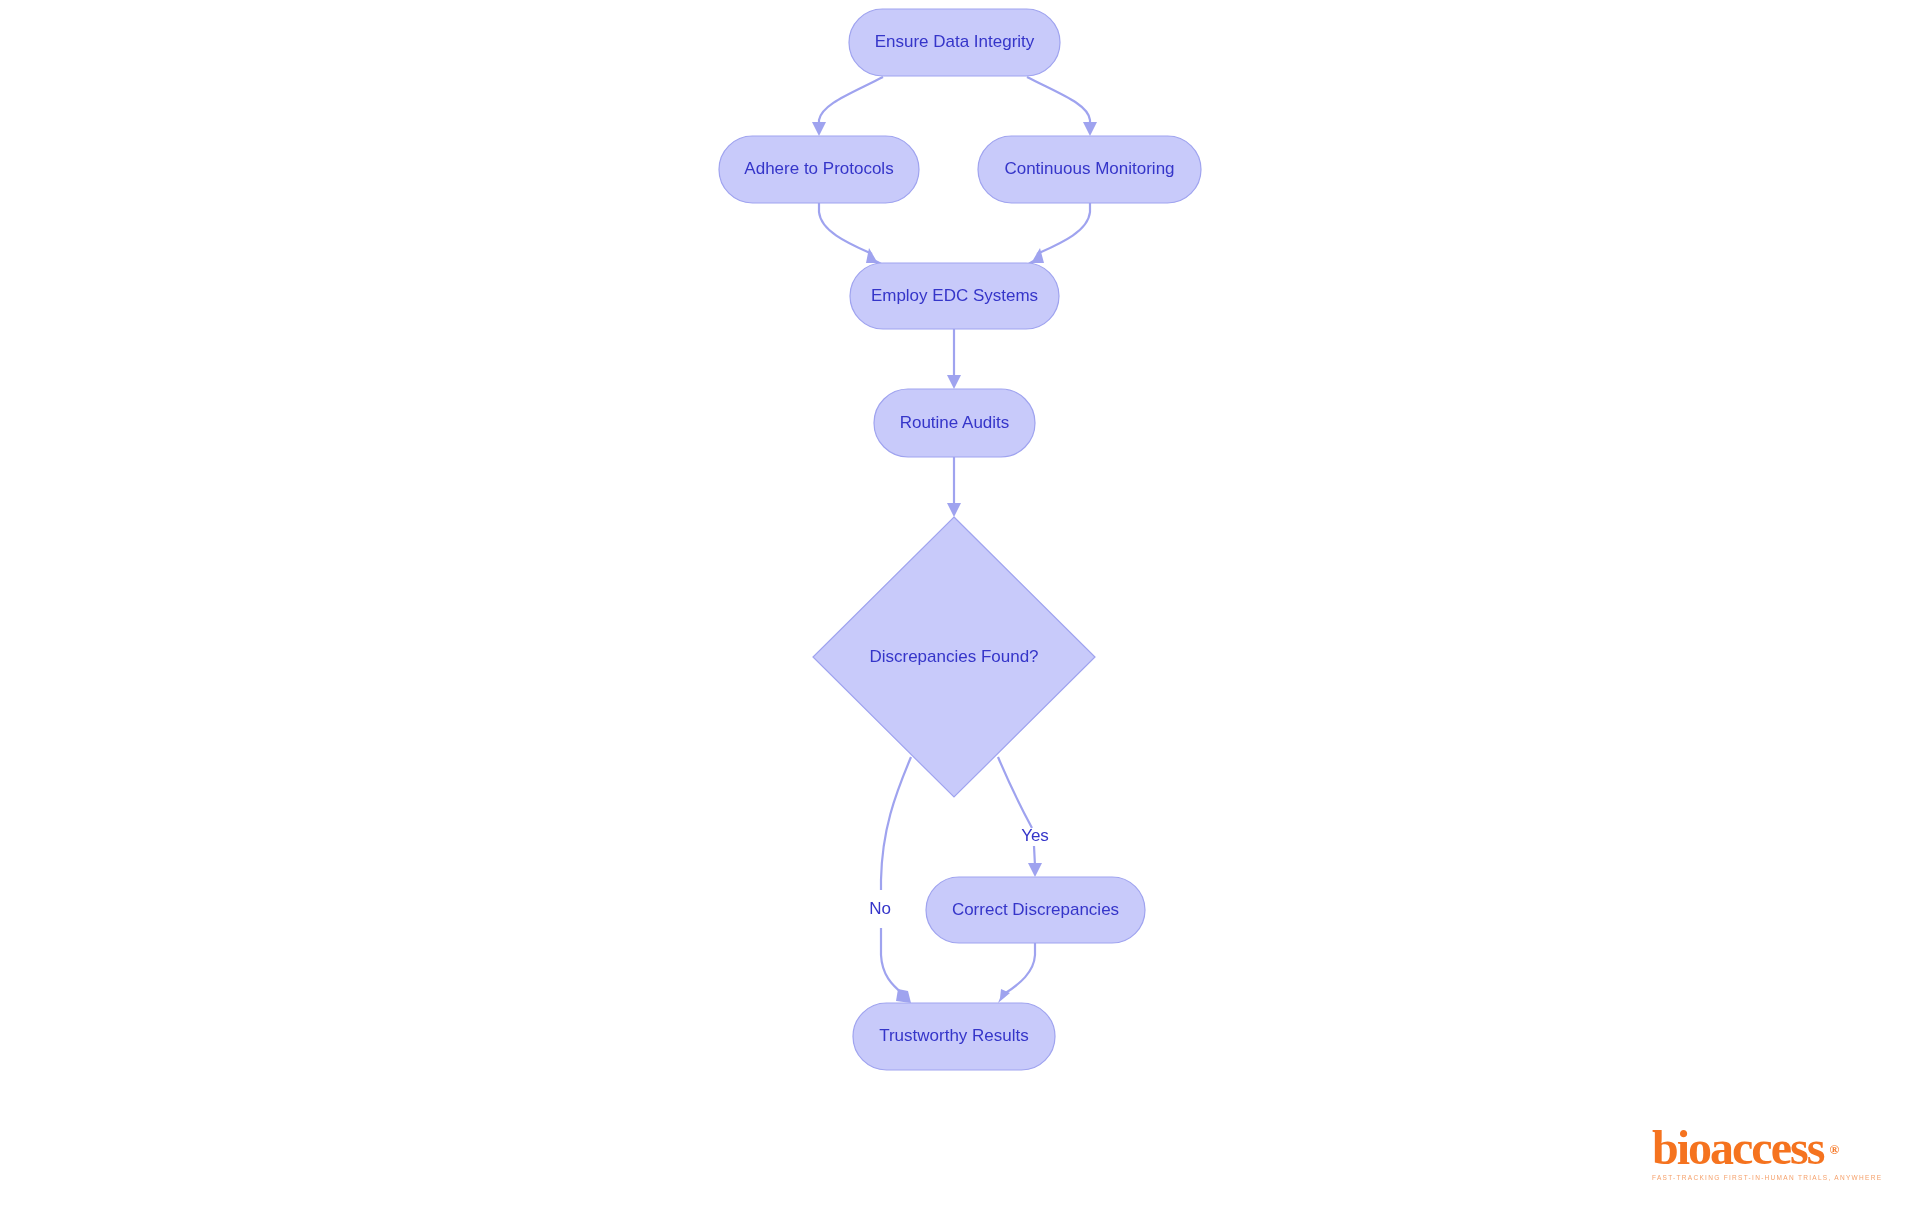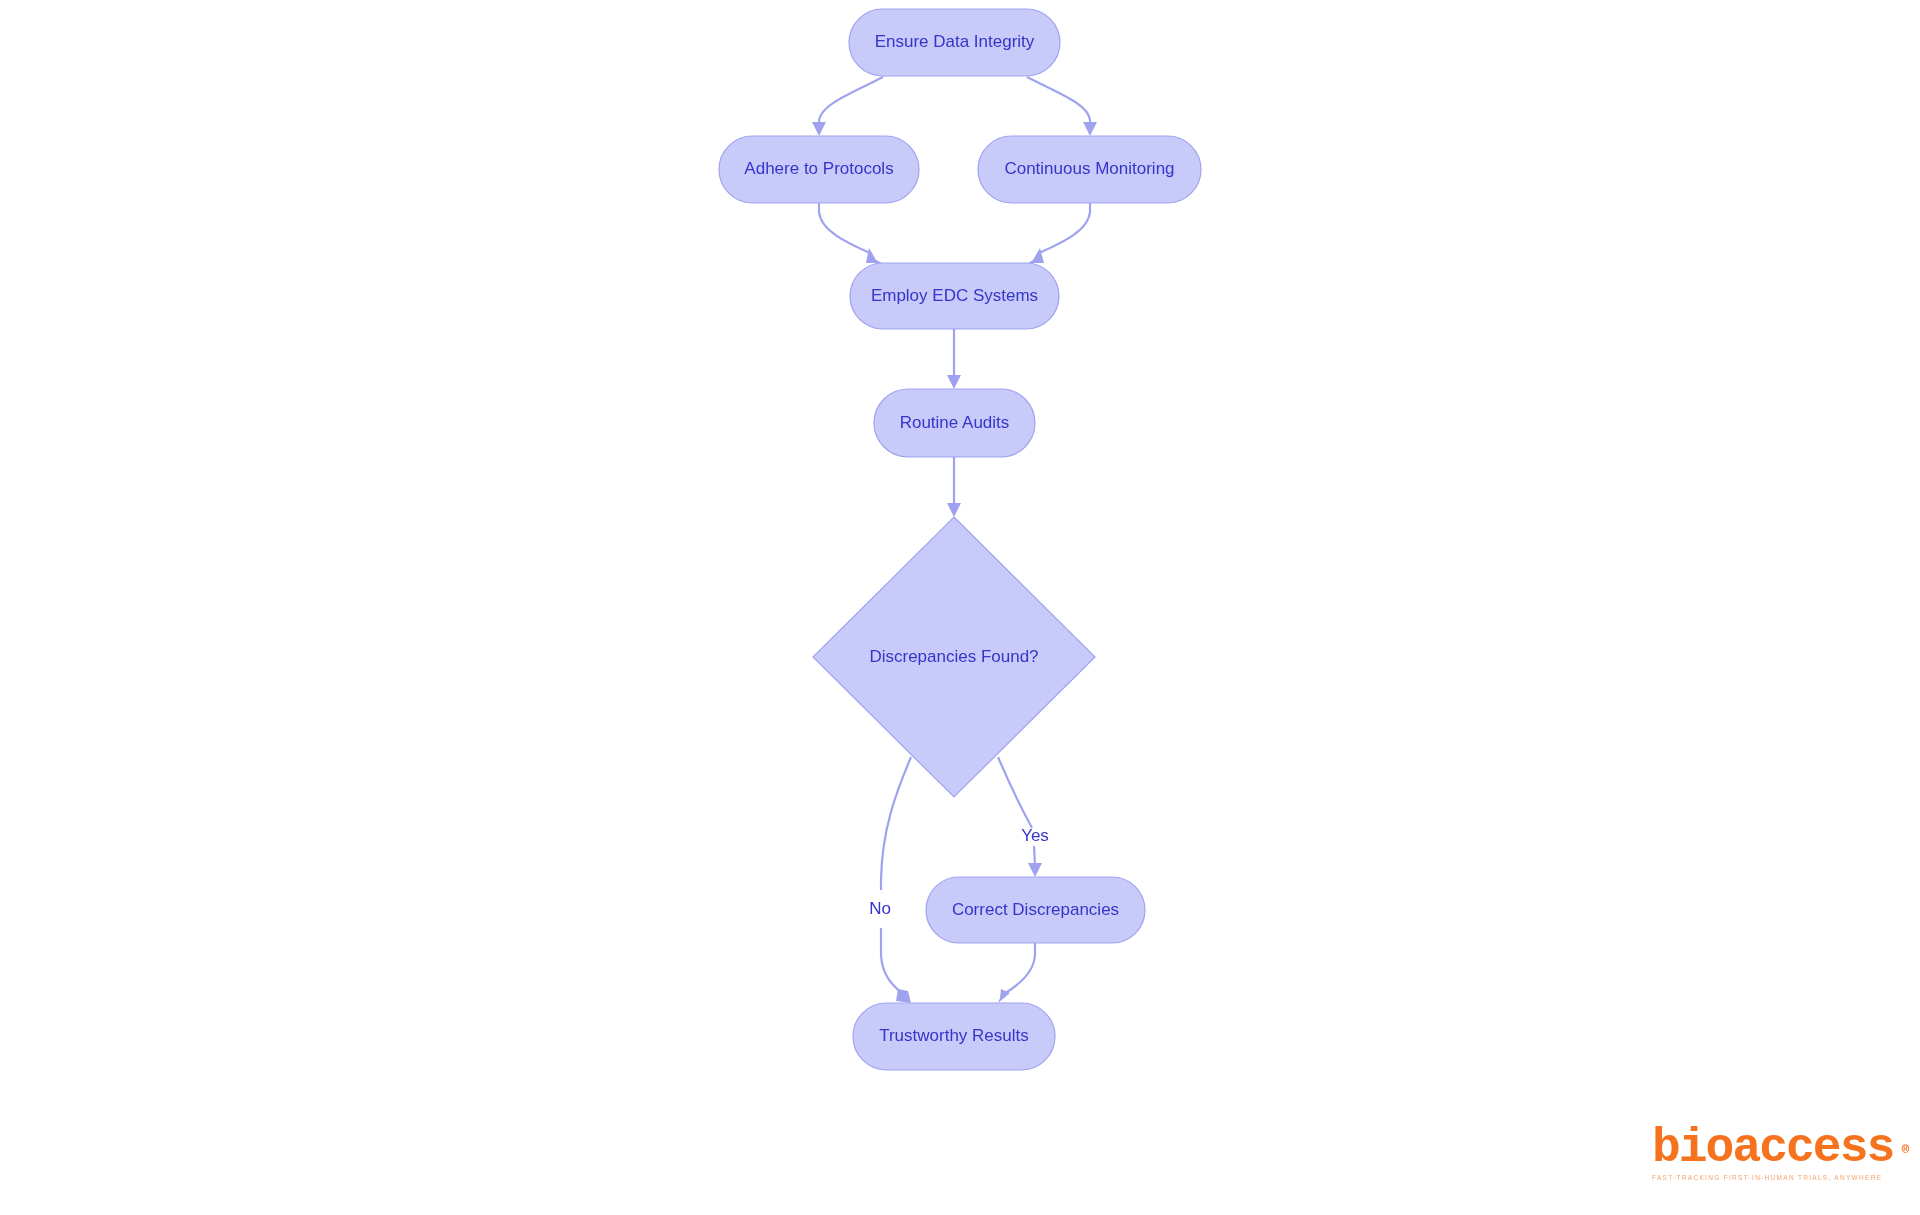--- a/index.html
+++ b/index.html
@@ -1,21 +1,21 @@
 <!DOCTYPE html>
 <html><head>
 <meta charset="utf-8">
 <style>
   html, body { margin: 0; padding: 0; background: #ffffff; }
   body { width: 1920px; height: 1215px; position: relative; overflow: hidden; font-family: "Liberation Sans", "DejaVu Sans", sans-serif; }
   #canvas { position: absolute; left: 0; top: 0; width: 1920px; height: 1215px; }
   .node-text { font-family: "Liberation Sans", "DejaVu Sans", sans-serif; font-size: 17px; fill: #3535c9; }
   .edge-label { font-family: "Liberation Sans", "DejaVu Sans", sans-serif; font-size: 17px; fill: #3535c9; }
   .logo { position: absolute; left: 1652px; top: 1124px; width: 230px; }
-  .logo-word { font-family: Liberation Mono, monospace; font-weight: bold; font-size: 48px; color: #f5731f; letter-spacing: -2px; line-height: 48px; position: relative; display: inline-block; }
+  .logo-word { font-family: Liberation Serif, serif; font-weight: bold; font-size: 48px; color: #f5731f; letter-spacing: -2px; line-height: 48px; position: relative; display: inline-block; }
   .logo-reg { position: absolute; right: -16px; top: 2px; font-size: 13px; font-weight: bold; color: #f5731f; letter-spacing: 0; }
   .logo-tag { font-family: "Liberation Sans", "DejaVu Sans", sans-serif; font-size: 6.5px; color: #f5a06a; letter-spacing: 1.3px; margin-top: 2px; white-space: nowrap; }
 </style>
 </head>
 <body>
 
 <svg id="canvas" xmlns="http://www.w3.org/2000/svg" width="1920" height="1215" viewBox="0 0 1920 1215">
   <defs>
     <marker id="arrowhead" viewBox="0 0 10 10" refX="9" refY="5" markerWidth="7" markerHeight="7" orient="auto-start-reverse" markerUnits="userSpaceOnUse">
       <path d="M0,0 L10,5 L0,10 z" fill="#9fa3ef"></path>

